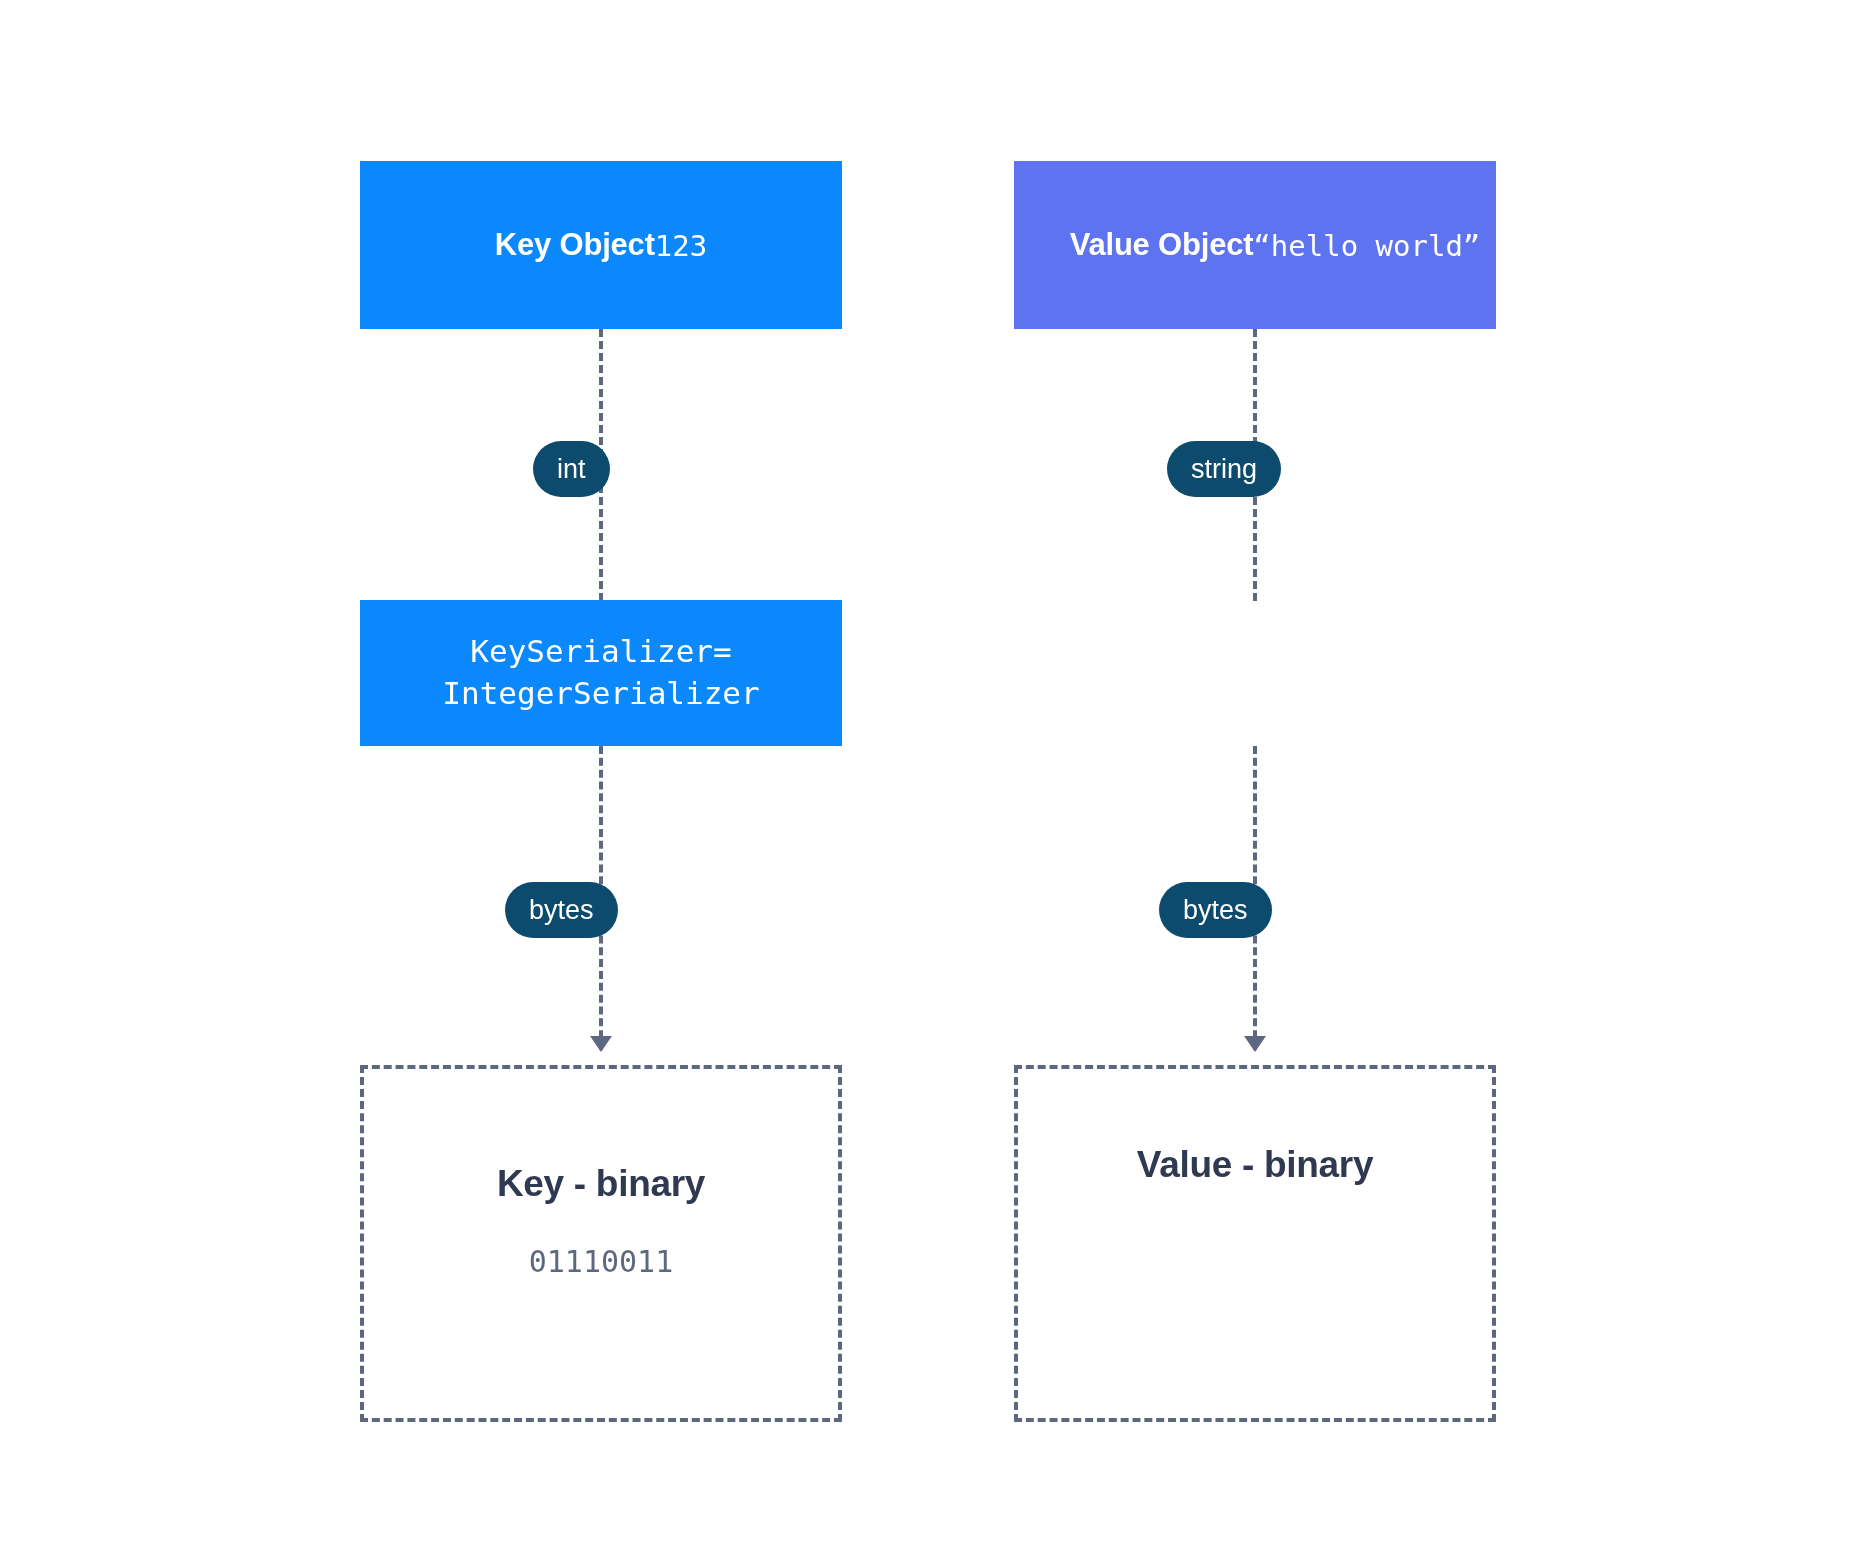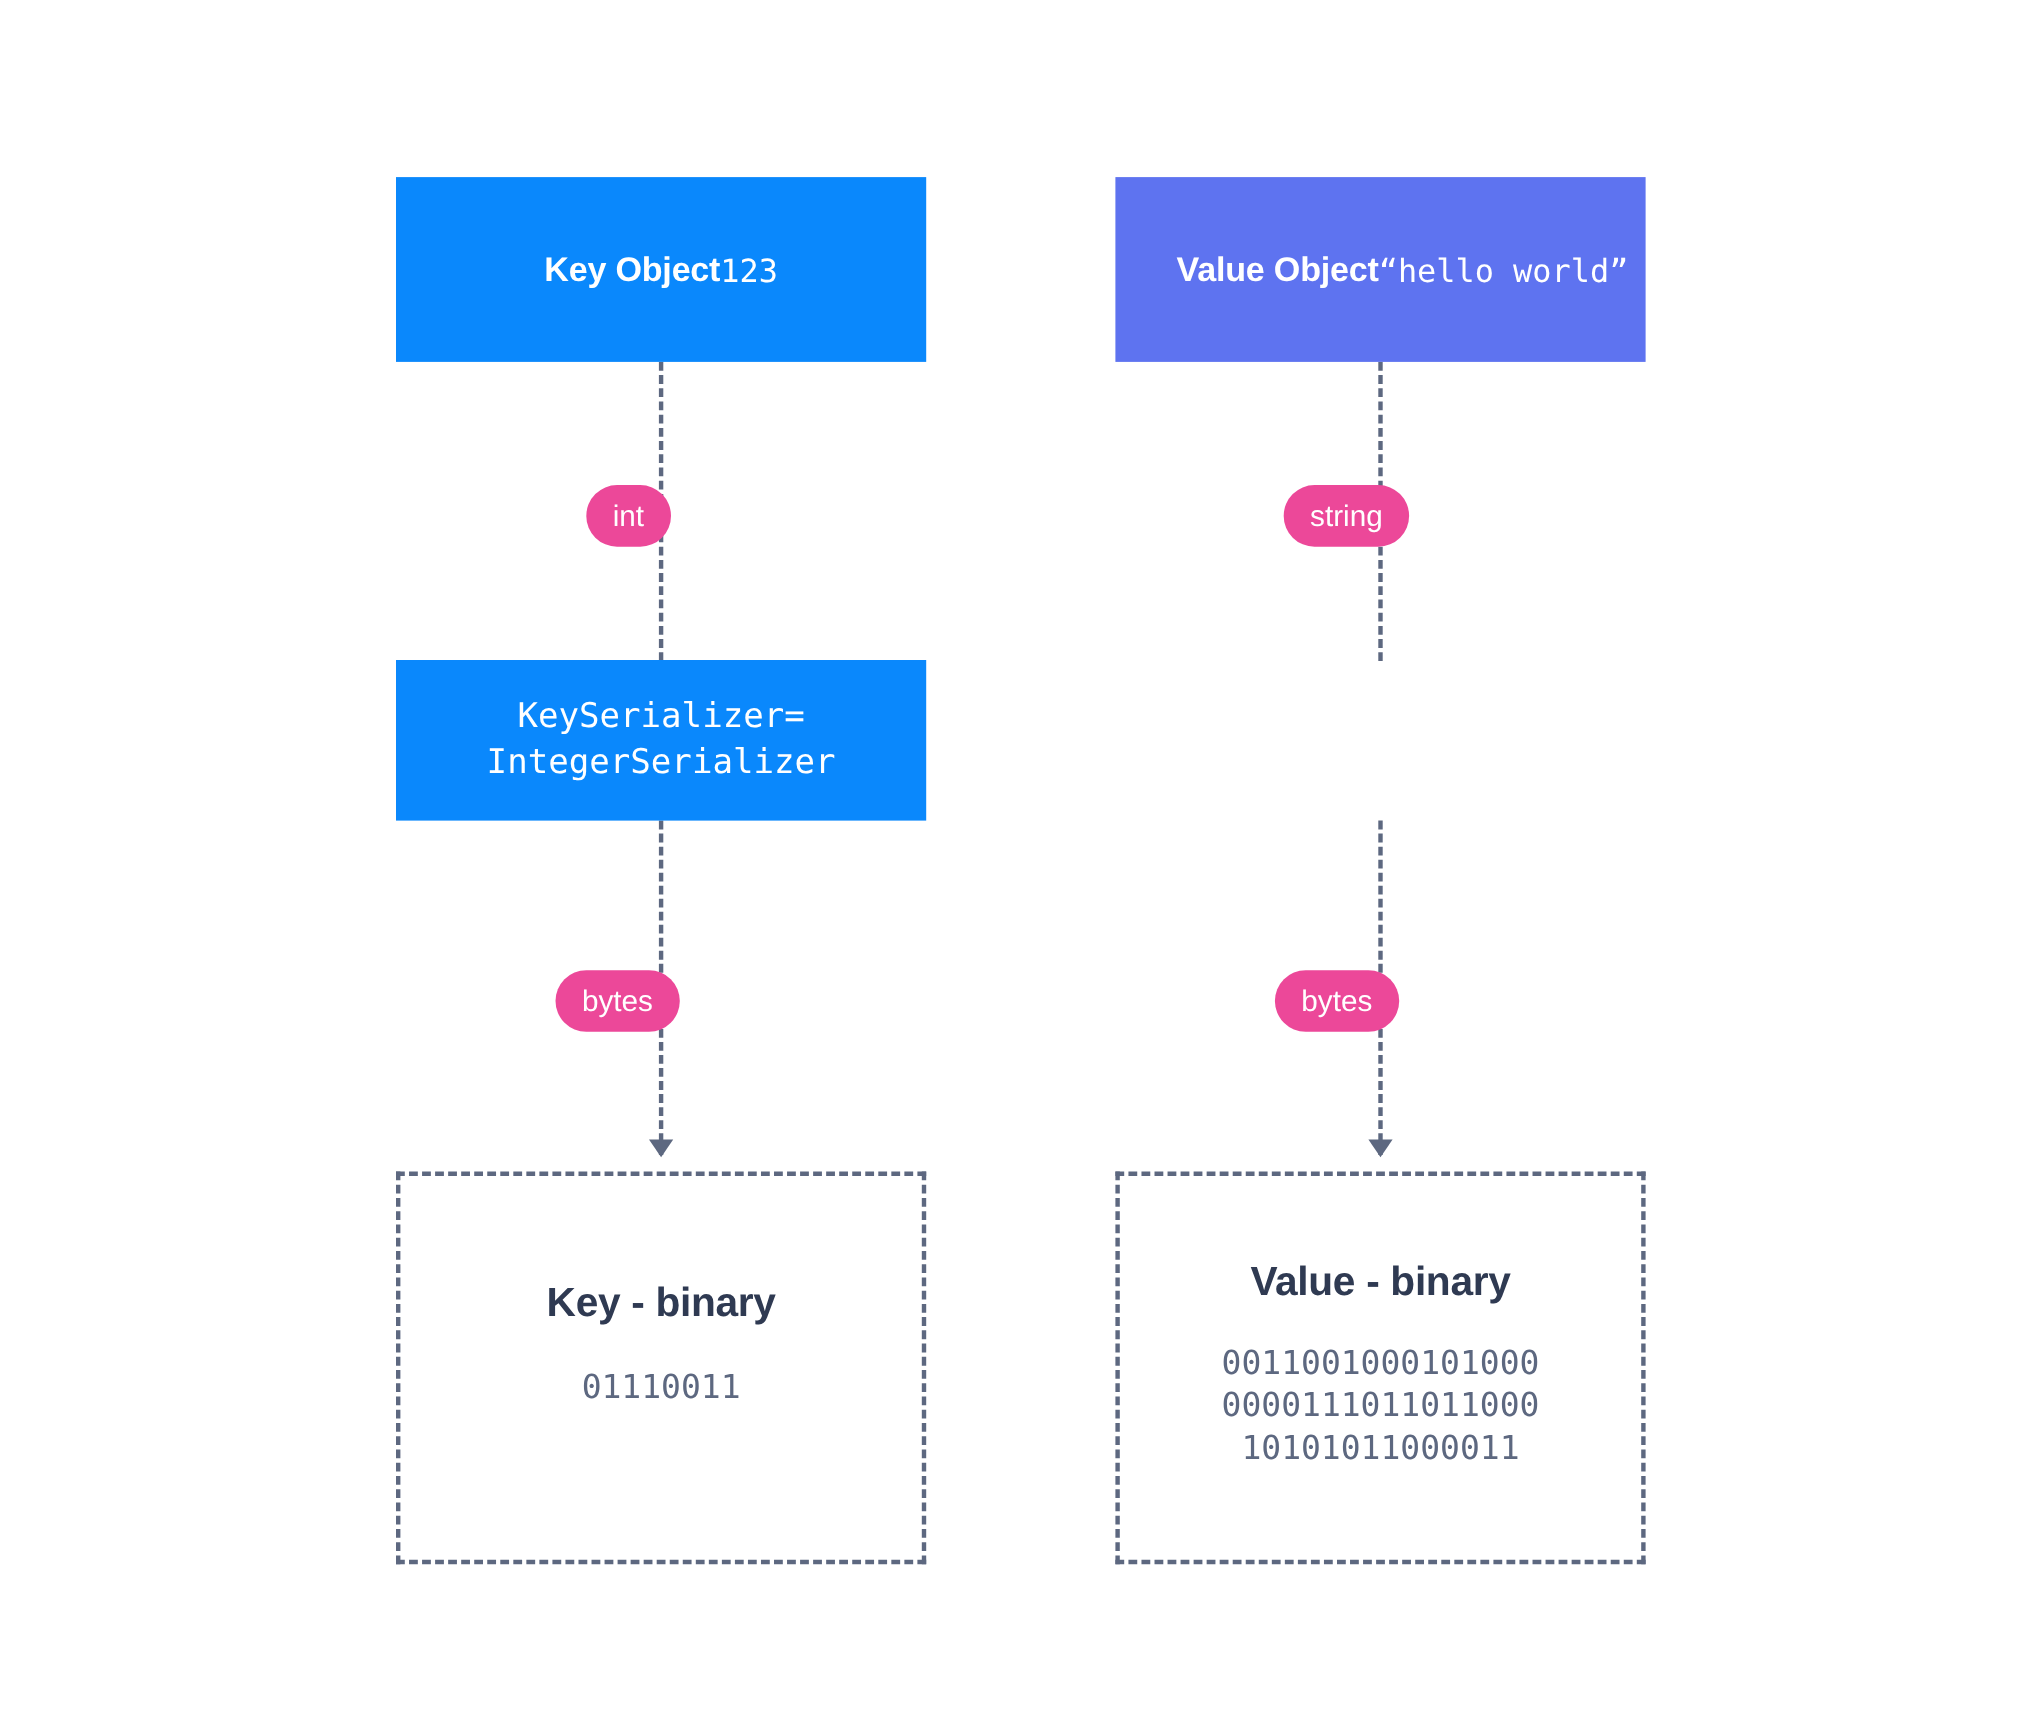--- a/index.html
+++ b/index.html
@@ -95,21 +95,21 @@
     height: 0;
     border-left: 11px solid transparent;
     border-right: 11px solid transparent;
     border-top: 16px solid #5d6880;
     z-index: 2;
   }
 
   
   .pill {
     position: absolute;
-    background: #ec4899;
+    background: #0c4a6e;
     color: #ffffff;
     border-radius: 999px;
     display: flex;
     align-items: center;
     justify-content: center;
     font-size: 27px;
     line-height: 1;
     padding: 0 24px;
     height: 56px;
     box-sizing: border-box;
@@ -214,20 +214,17 @@
     <div class="connector c2"></div>
 
     <div class="pill p-bytes">
       <span>bytes</span>
     </div>
 
     <div class="arrow-head"></div>
 
     <div class="dashed-box">
       <div class="dashed-title">Value - binary</div>
-      <div class="dashed-bits">0011001000101000
-0000111011011000
-10101011000011</div>
     </div>
 
   </div>
 
 </div>
 
 </body></html>

